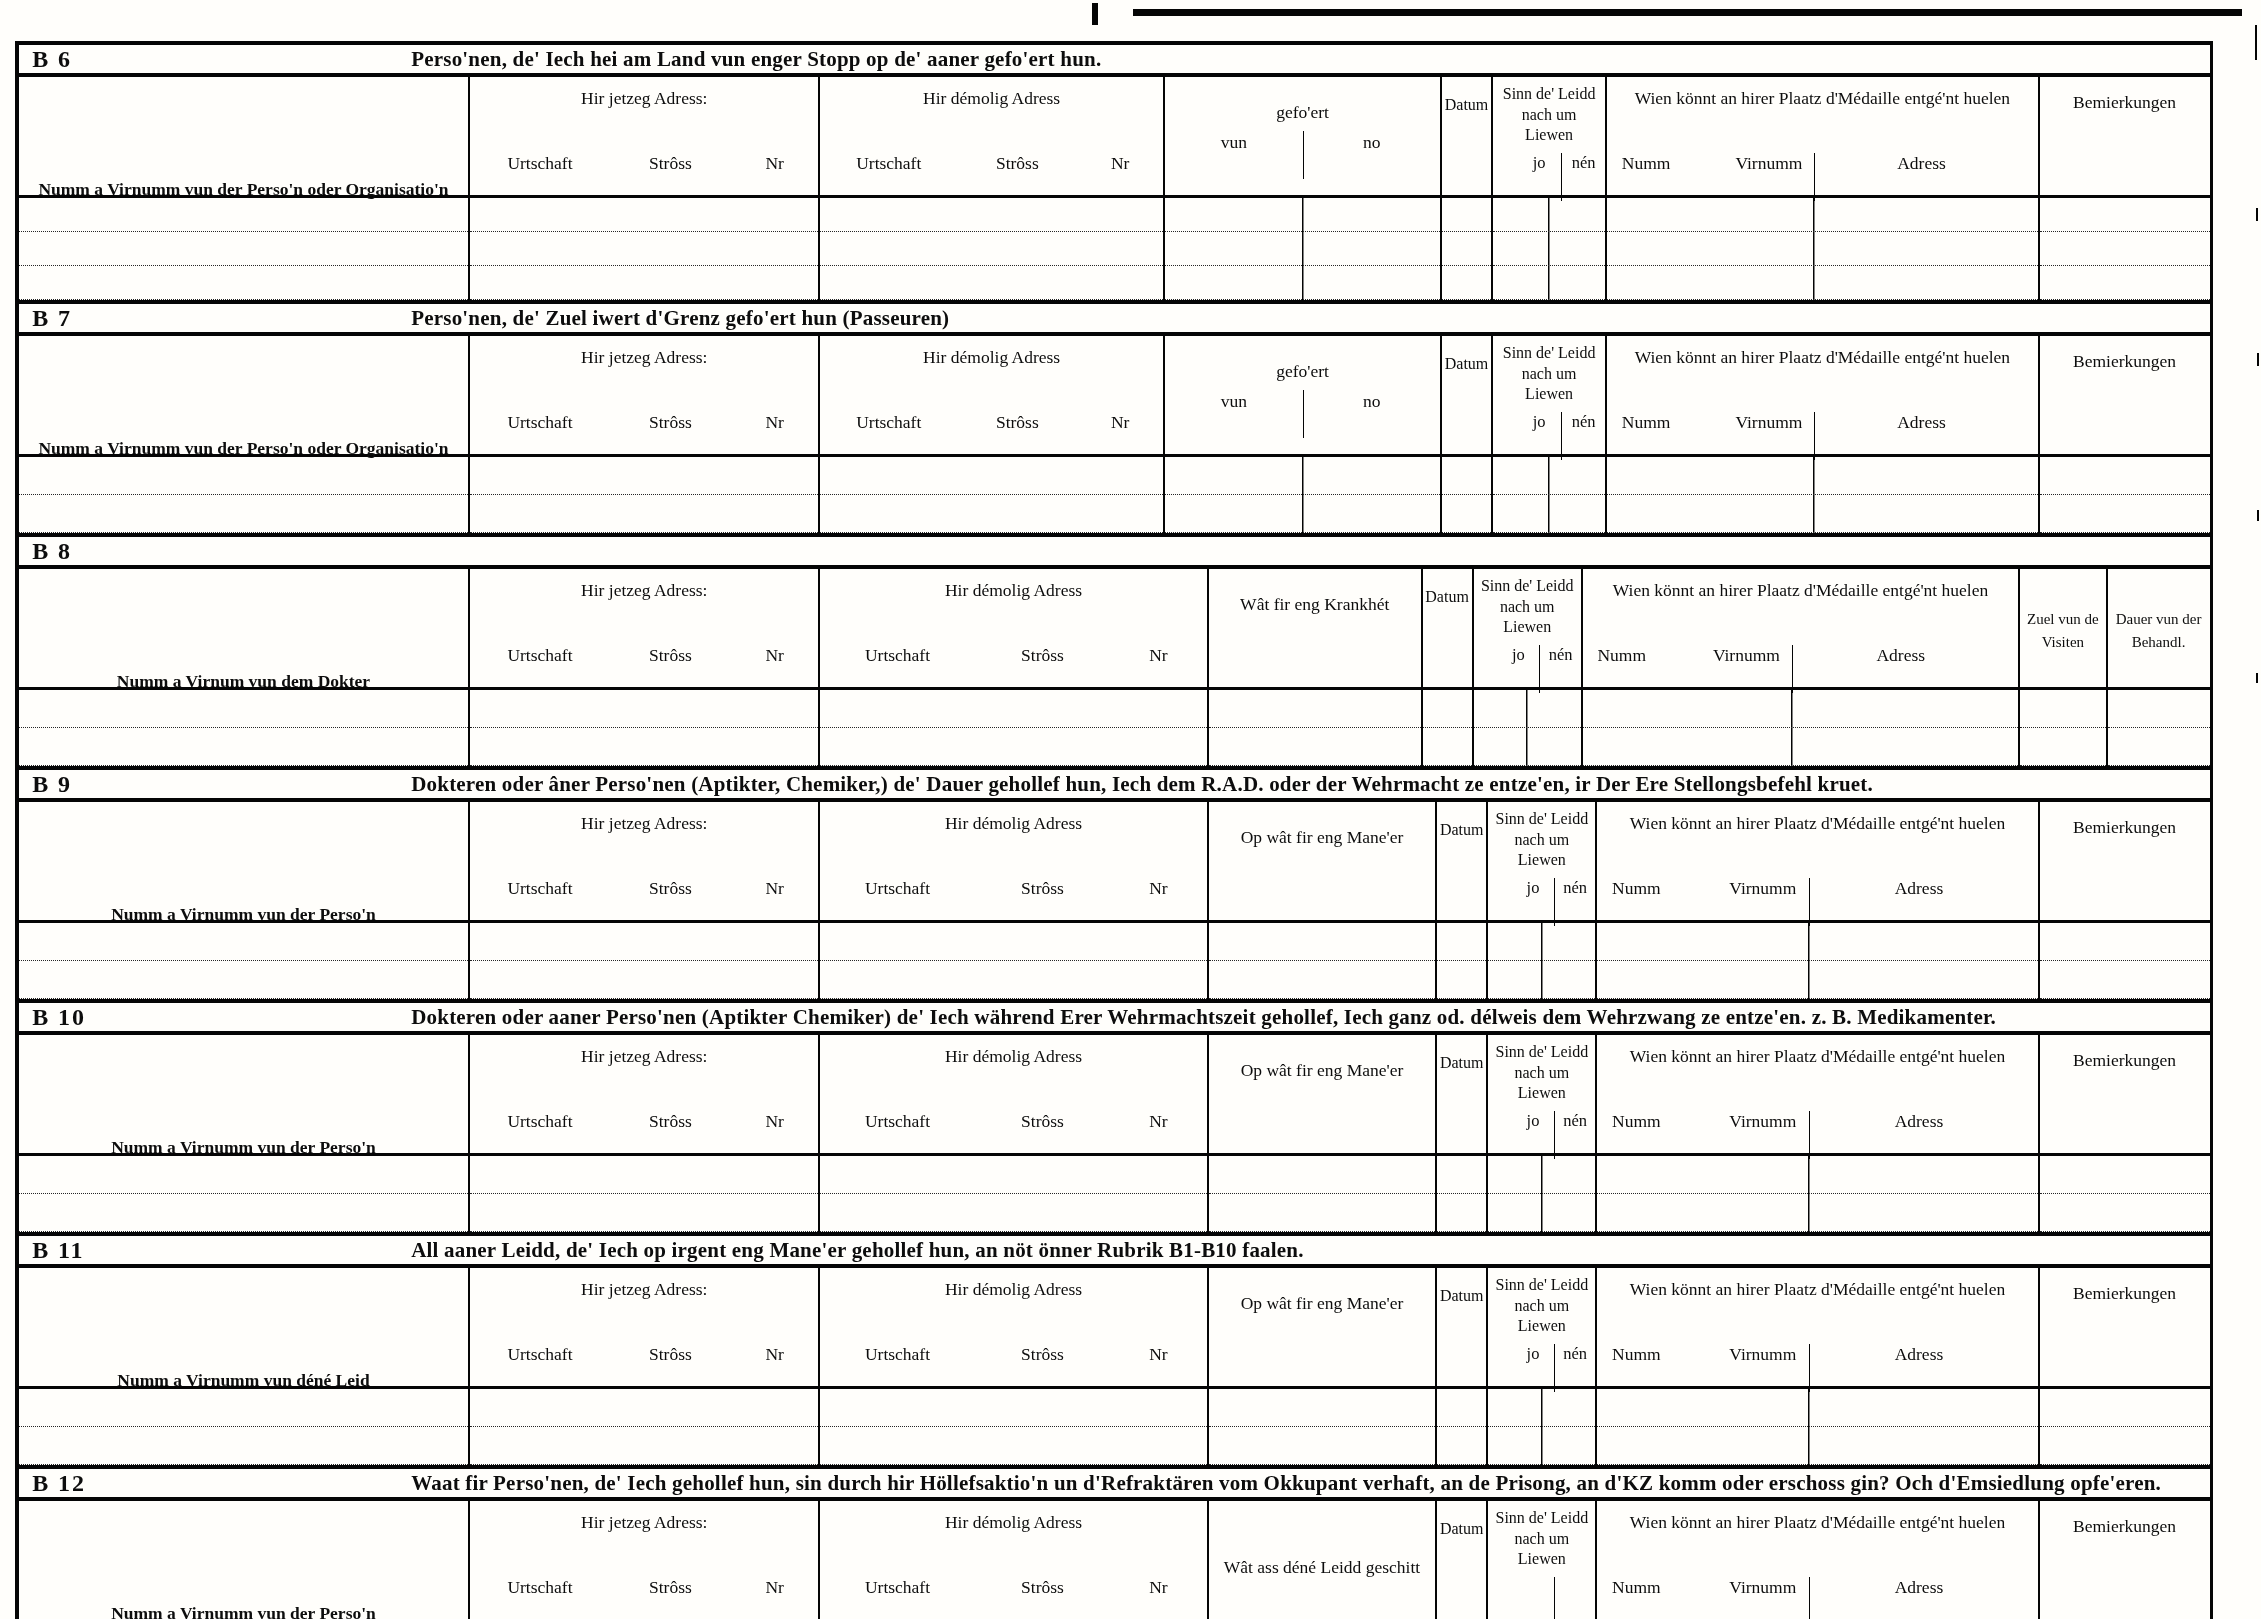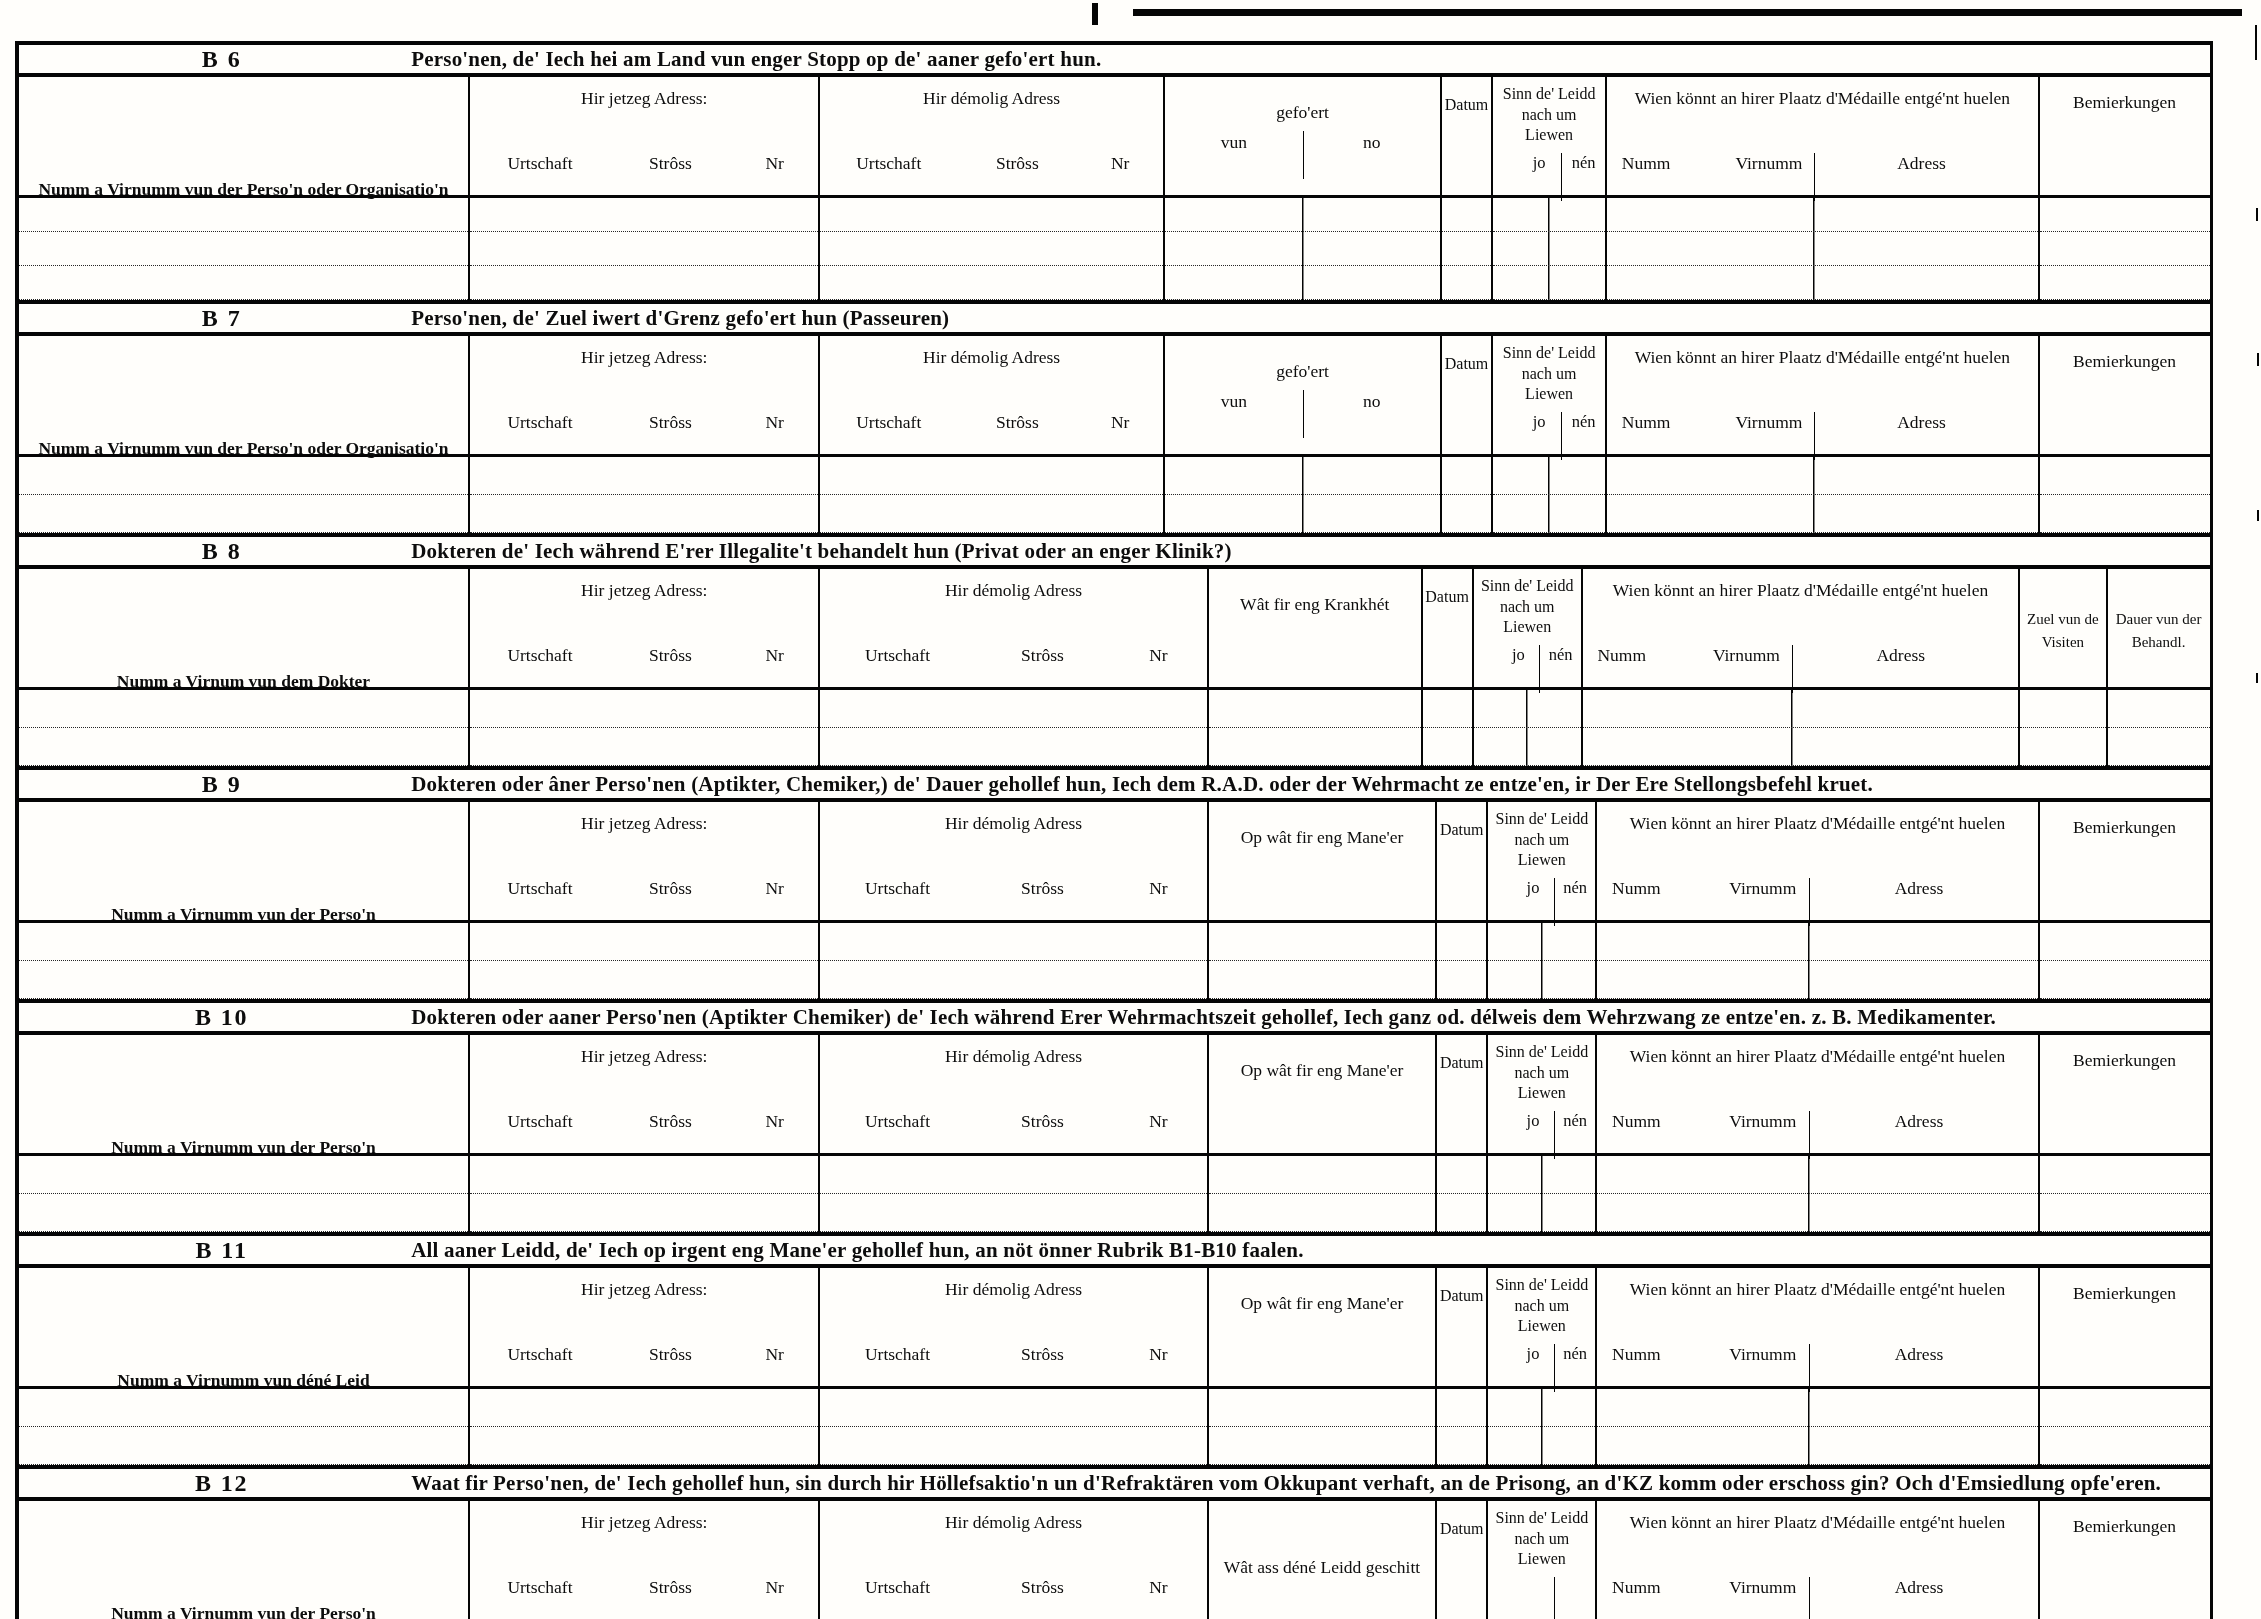--- a/index.html
+++ b/index.html
@@ -22,21 +22,21 @@
   .formtable{
     position:absolute;left:14.6px;top:41px;width:2191px;
     border-left:4.9px solid #050505;border-right:3.4px solid #050505;
     box-sizing:content-box;background:#fffefb;
   }
   .titlebar{
     display:flex;align-items:center;height:28px;
     border-top:4.4px solid #050505;border-bottom:4.4px solid #050505;
     font-weight:700;font-size:21px;white-space:nowrap;overflow:hidden;
   }
-  .code{flex:0 0 auto;width:379px;padding-left:13.6px;font-size:24px;letter-spacing:1.9px;text-align:center;}
+  .code{flex:0 0 auto;width:379px;padding-left:13.6px;font-size:24px;letter-spacing:1.9px;}
   .title{flex:1 1 auto;letter-spacing:0.2px;}
 
   .hdr{display:grid;height:118px;border-bottom:3.9px solid #050505;}
   .grid-a{grid-template-columns:930fr 720fr 710fr 570fr 105fr 235fr 890fr 350fr;}
   .grid-b{grid-template-columns:930fr 720fr 800fr 440fr 105fr 225fr 900fr 180fr 210fr;}
   .grid-c{grid-template-columns:930fr 720fr 800fr 470fr 105fr 225fr 910fr 350fr;}
   .cell{border-right:2.9px solid #050505;position:relative;min-width:0;}
   .cell.last{border-right:none;}
 
   .hdr .cell{display:flex;flex-direction:column;justify-content:space-between;font-size:17.5px;text-align:center;}
@@ -265,21 +265,20 @@
         <div class="cell last">
             <div class="wline"></div>
             <div class="wline"></div>
           </div>
       </div>
     </div>
 
     <div>
       <div class="titlebar">
         <span class="code">B 8</span>
-        <span class="title">Dokteren de' Iech während E'rer Illegalite't behandelt hun (Privat oder an enger Klinik?)</span>
       </div>
       <div class="hdr grid-b">
         <div class="cell cname">
             <span>Numm a Virnum vun dem Dokter</span>
           </div>
         <div class="cell">
           <div class="main">Hir jetzeg Adress:</div>
           <div class="subs addr3">
             <span>Urtschaft</span>
             <span>Strôss</span>

